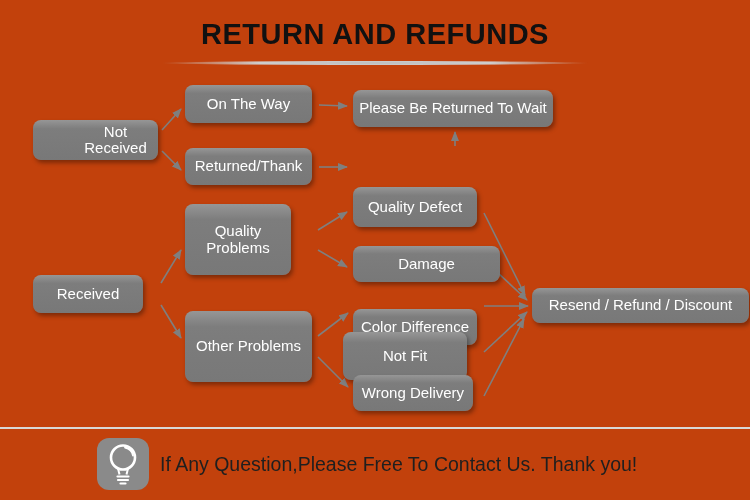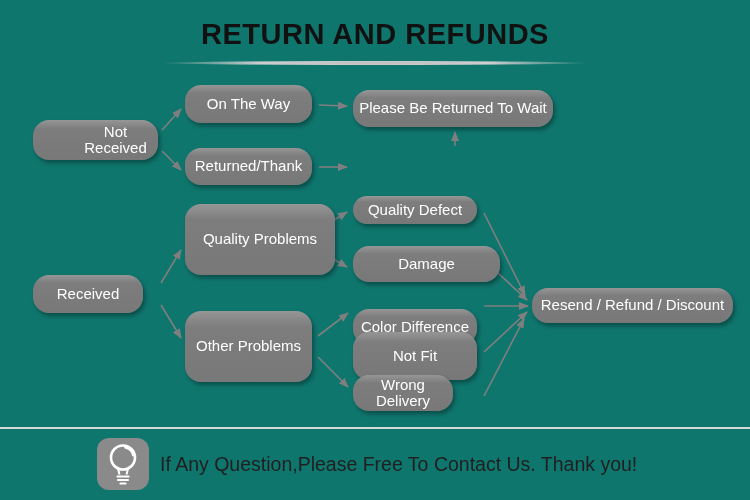--- a/index.html
+++ b/index.html
@@ -9,21 +9,21 @@
     --title-text:#111111;
     --divider:#d8d8d8;
     --icon-bg:#8a8a8a;
   }
   *{margin:0;padding:0;box-sizing:border-box;}
   html,body{background:#ffffff;}
   body{font-family:"Liberation Sans", sans-serif;}
   .canvas{
     position:relative;
     width:750px;height:500px;
-    background:#0f766e;
+    background:#c2410c;
     overflow:hidden;
   }
   .title{
     position:absolute;
     left:0;top:18px;width:750px;
     text-align:center;
     font-size:29px;
     font-weight:bold;
     letter-spacing:0.5px;
     color:var(--title-text);
@@ -36,41 +36,41 @@
     filter:blur(0.6px);
   }
   .diagram{position:absolute;left:0;top:0;width:750px;height:500px;}
   .edges{position:absolute;left:0;top:0;width:750px;height:500px;}
   .edges line{stroke:var(--arrow);stroke-width:1.6;}
   .node{
     position:absolute;
     display:flex;align-items:center;justify-content:center;
     background:linear-gradient(180deg,#969696 0%,var(--node-fill) 22%,#787878 100%);
     color:var(--node-text);
-    border-radius:16px;
+    border-radius:8px;
     box-shadow:2px 3px 4px rgba(0,0,0,0.35);
     font-size:15px;
     text-align:center;
     line-height:1.1;
     padding:2px 4px;
   }
   .nd-not-received{left:33px;top:120px;width:125px;height:40px;padding-left:44px;}
   .nd-on-the-way{left:185px;top:85px;width:127px;height:38px;}
   .nd-returned-lost{left:185px;top:148px;width:127px;height:37px;}
   .nd-be-patient{left:353px;top:90px;width:200px;height:37px;}
   .nd-resend-refund{left:353px;top:148px;width:200px;height:37px;}
   .nd-received{left:33px;top:275px;width:110px;height:38px;}
-  .nd-quality-problems{left:185px;top:204px;width:150px;height:71px;}
+  .nd-quality-problems{left:185px;top:204px;width:106px;height:71px;}
   .nd-other-problems{left:185px;top:311px;width:127px;height:71px;}
-  .nd-quality-defect{left:353px;top:196px;width:124px;height:28px;}
+  .nd-quality-defect{left:353px;top:187px;width:124px;height:40px;}
   .nd-damage{left:353px;top:246px;width:147px;height:36px;}
   .nd-color-difference{left:353px;top:289px;width:124px;height:36px;margin-top:20px;}
-  .nd-not-fit{left:353px;top:332px;width:124px;height:48px;}
-  .nd-wrong-delivery{left:353px;top:375px;width:100px;height:36px;}
-  .nd-discount{left:532px;top:288px;width:201px;height:35px;text-align:right;}
+  .nd-not-fit{left:343px;top:332px;width:124px;height:48px;}
+  .nd-wrong-delivery{left:353px;top:375px;width:120px;height:36px;}
+  .nd-discount{left:532px;top:288px;width:217px;height:35px;text-align:right;}
   .footer-divider{
     position:absolute;
     left:0;top:427px;width:750px;height:2px;
     background:var(--divider);
   }
   .footer{
     position:absolute;
     left:97px;top:438px;width:620px;height:52px;
     display:flex;align-items:center;
   }

